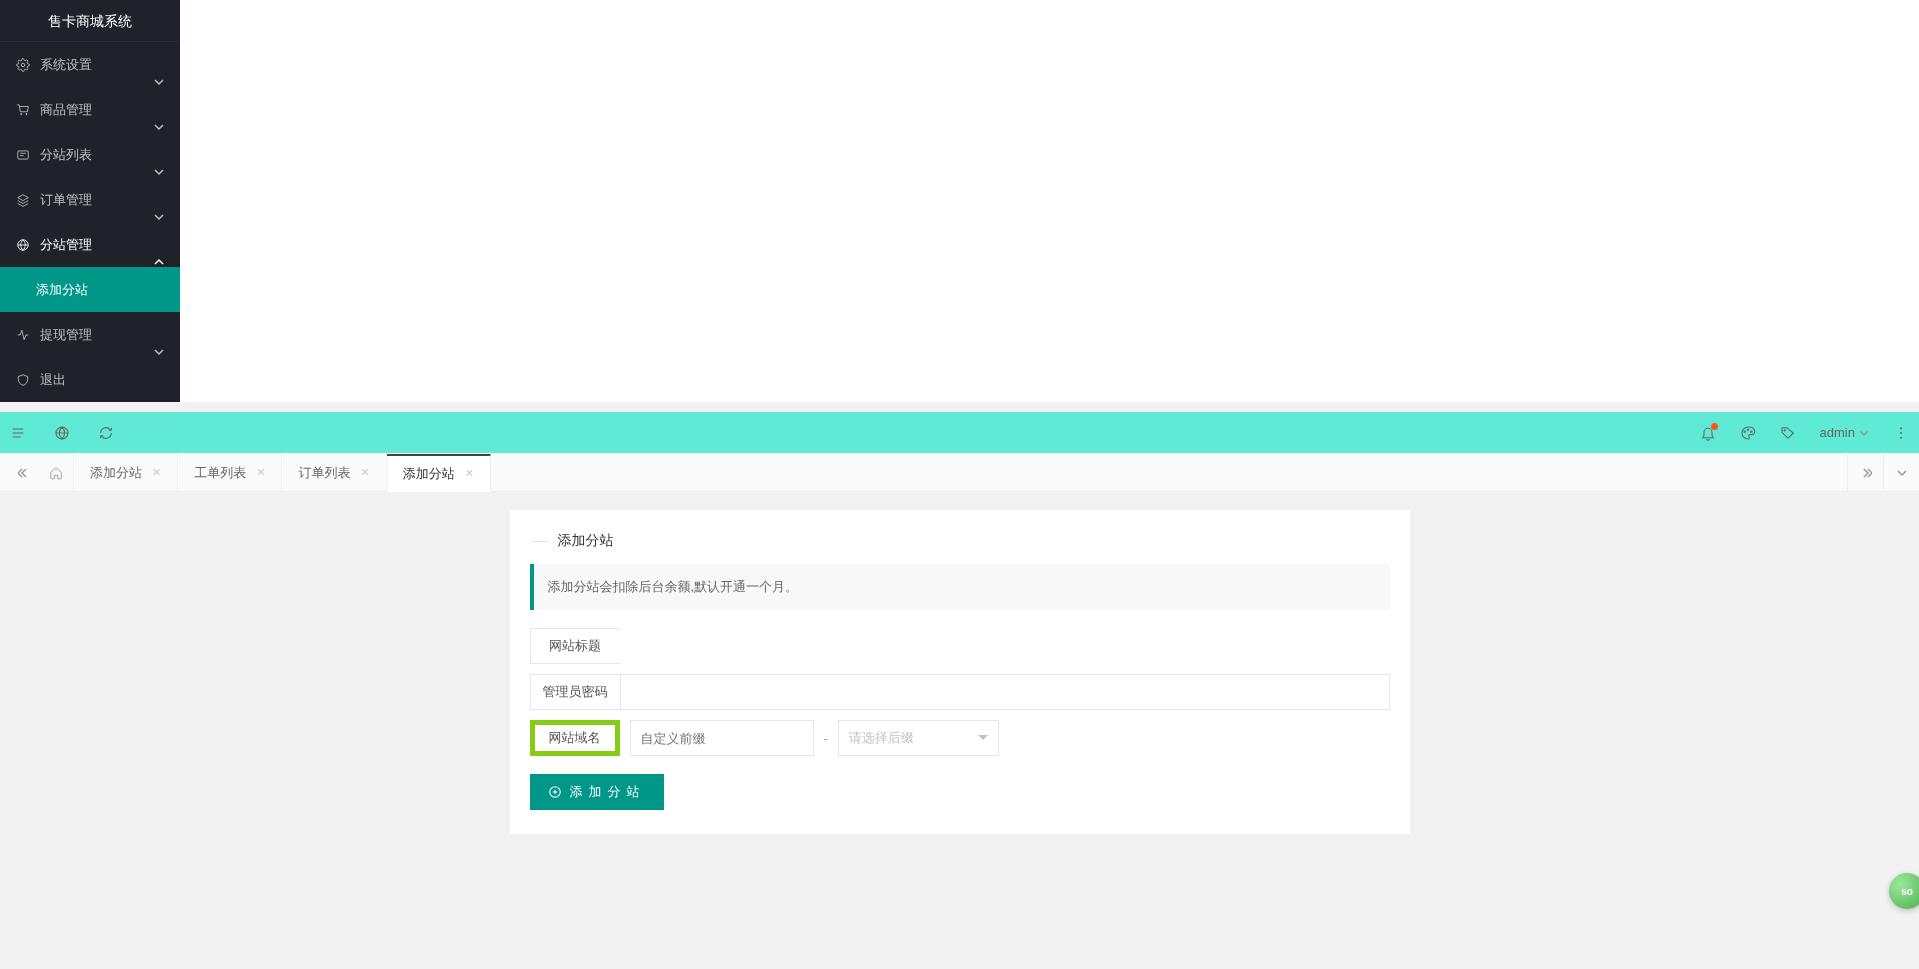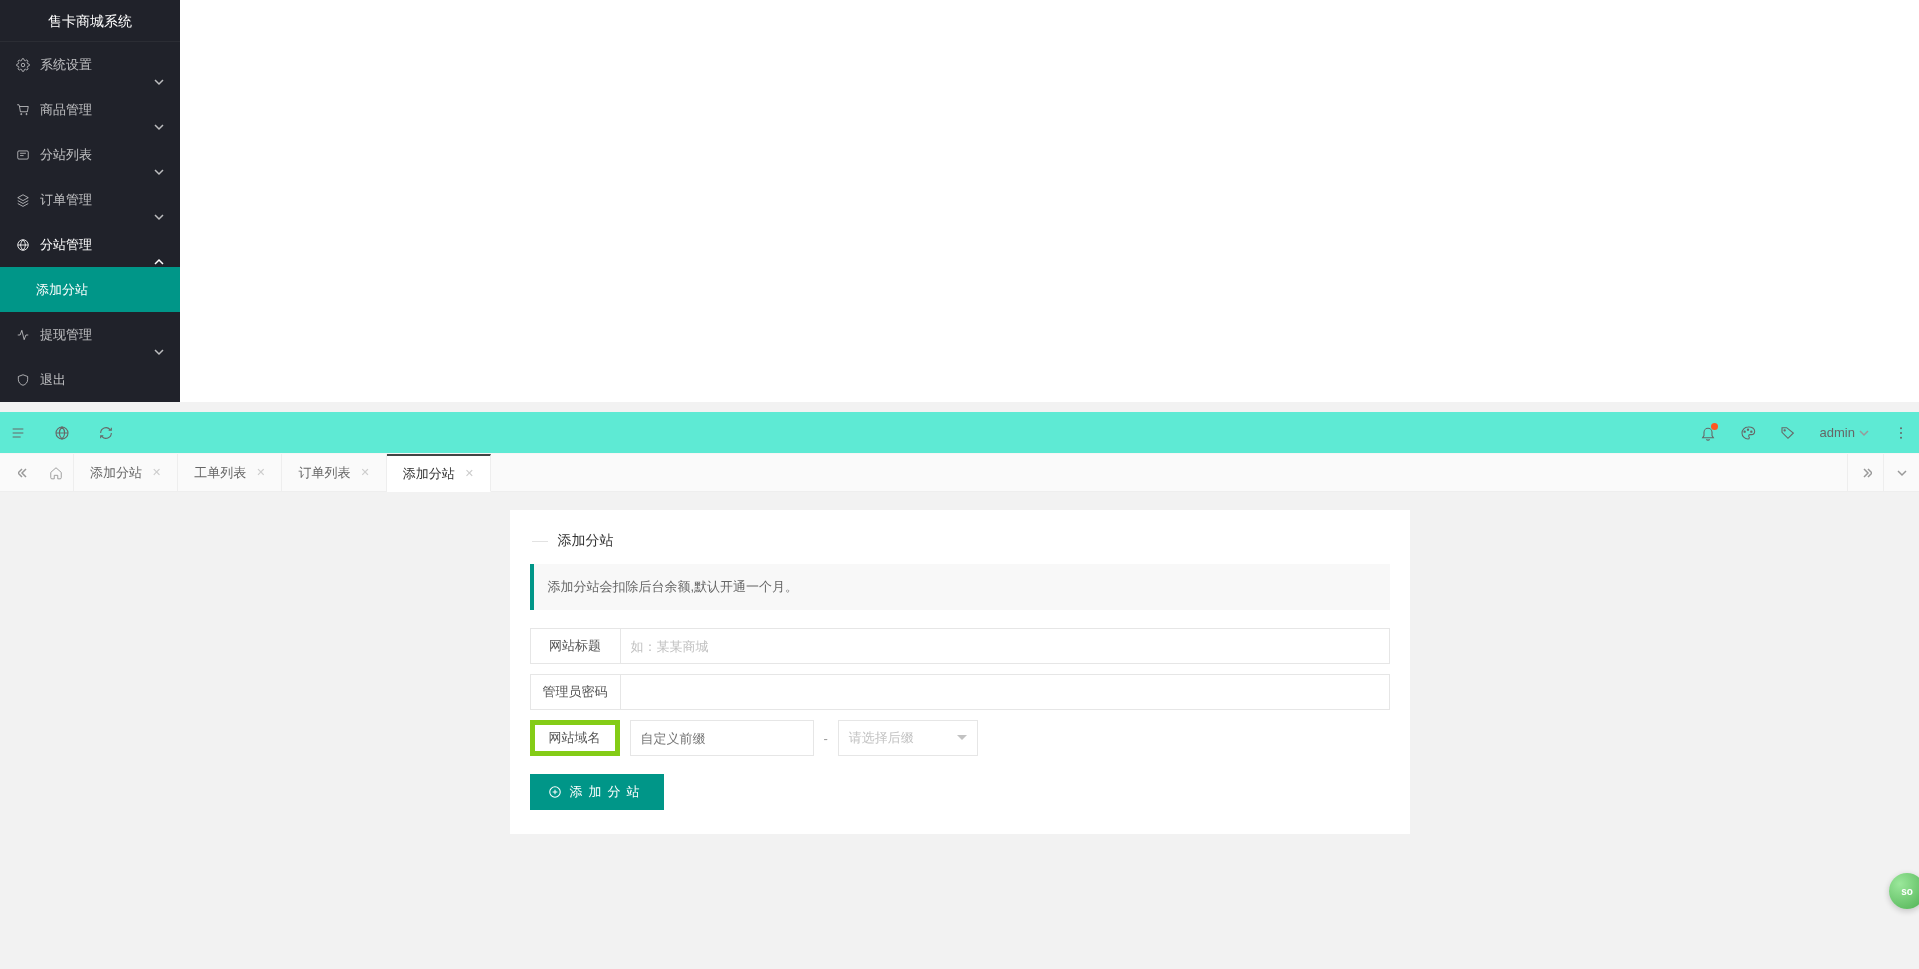--- a/index.html
+++ b/index.html
@@ -55,21 +55,21 @@
     
     .form-row { display: flex; margin-bottom: 10px; margin-left: 4px; margin-right: 4px; }
     .form-label { width: 90px; flex-shrink: 0; border: 1px solid #e6e6e6; background: #fff; display: flex; align-items: center; justify-content: center; font-size: 13px; color: #555; height: 36px; border-right: none; }
     .form-input { flex: 1; height: 36px; border: 1px solid #e6e6e6; padding: 0 10px; font-size: 13px; color: #333; outline: none; }
     .form-input::placeholder { color: #c2c2c2; }
     
     .domain-row { display: flex; align-items: center; gap: 10px; margin-bottom: 18px; margin-left: 4px; margin-right: 4px; }
     .domain-label { width: 90px; flex-shrink: 0; border: 5px solid #84cc16; background: #fff; display: flex; align-items: center; justify-content: center; font-size: 13px; color: #555; height: 36px; }
     .domain-prefix { width: 184px; height: 36px; border: 1px solid #e6e6e6; padding: 0 10px; font-size: 13px; outline: none; }
     .domain-sep { color: #999; font-size: 13px; }
-    .domain-select { width: 140px; height: 36px; border: 1px solid #e6e6e6; padding: 0 28px 0 10px; font-size: 13px; color: #c2c2c2; position: relative; display: flex; align-items: center; cursor: pointer; background: #fff; }
+    .domain-select { width: 161px; height: 36px; border: 1px solid #e6e6e6; padding: 0 28px 0 10px; font-size: 13px; color: #c2c2c2; position: relative; display: flex; align-items: center; cursor: pointer; background: #fff; }
     .domain-select::after { content: ""; position: absolute; right: 10px; top: 50%; transform: translateY(-50%); border: 5px solid transparent; border-top-color: #c2c2c2; margin-top: 2px; }
     
     .btn-primary { background: #009688; color: #fff; border: none; height: 36px; padding: 0 18px; font-size: 13px; cursor: pointer; display: inline-flex; align-items: center; gap: 8px; margin-left: 4px; letter-spacing: 6px; }
     .btn-primary svg { width: 14px; height: 14px; fill: none; stroke: currentColor; stroke-width: 1.8; }
     
     .float-badge { position: fixed; right: -6px; bottom: 60px; width: 36px; height: 36px; border-radius: 50%; background: radial-gradient(circle at 30% 30%, #9be89b, #4caf50); box-shadow: 0 2px 6px rgba(0,0,0,0.2); display: flex; align-items: center; justify-content: center; font-size: 10px; color: #fff; font-weight: bold; cursor: pointer; }
   </style>
 </head>
 <body>
 
@@ -257,21 +257,20 @@
       </div>
     </div>
 
     <div class="content">
       <div class="card">
         <div class="card-title">添加分站</div>
         <div class="alert">添加分站会扣除后台余额,默认开通一个月。</div>
 
         <div class="form-row">
           <div class="form-label">网站标题</div>
-          <input class="form-input" placeholder="如：某某商城" style="">
         </div>
 
 
         <div class="form-row">
           <div class="form-label">管理员密码</div>
           <input class="form-input" type="password" style="">
         </div>
 
         <div class="domain-row">
           <div class="domain-label">网站域名</div>

